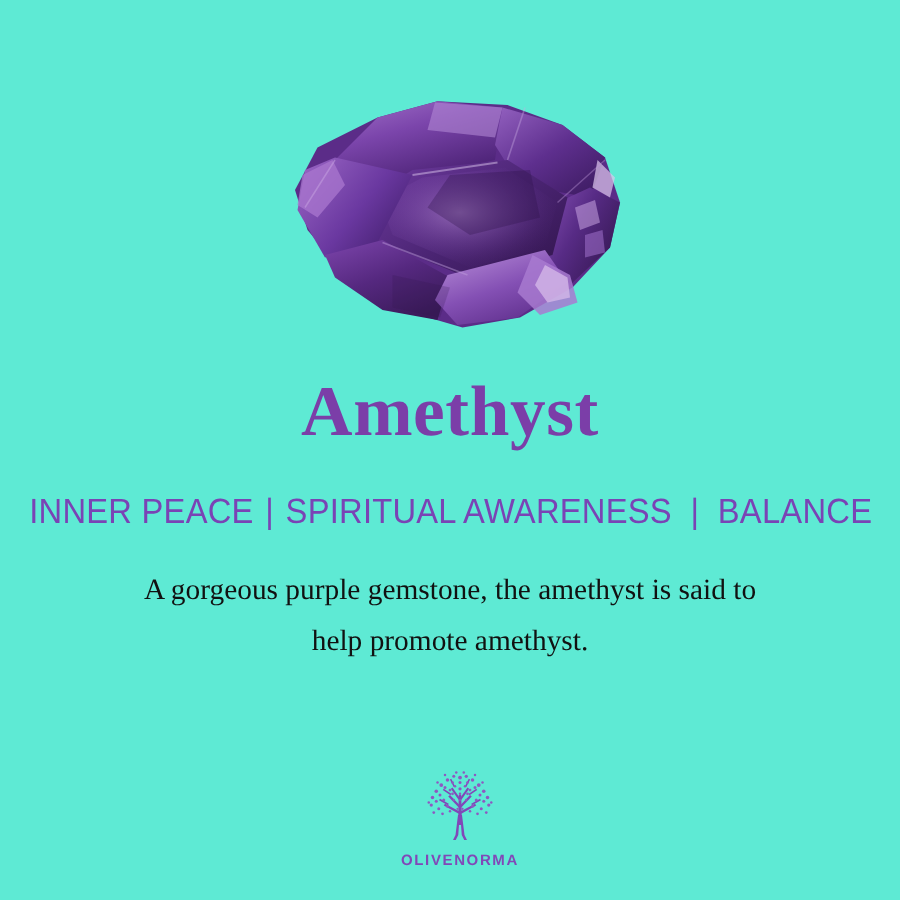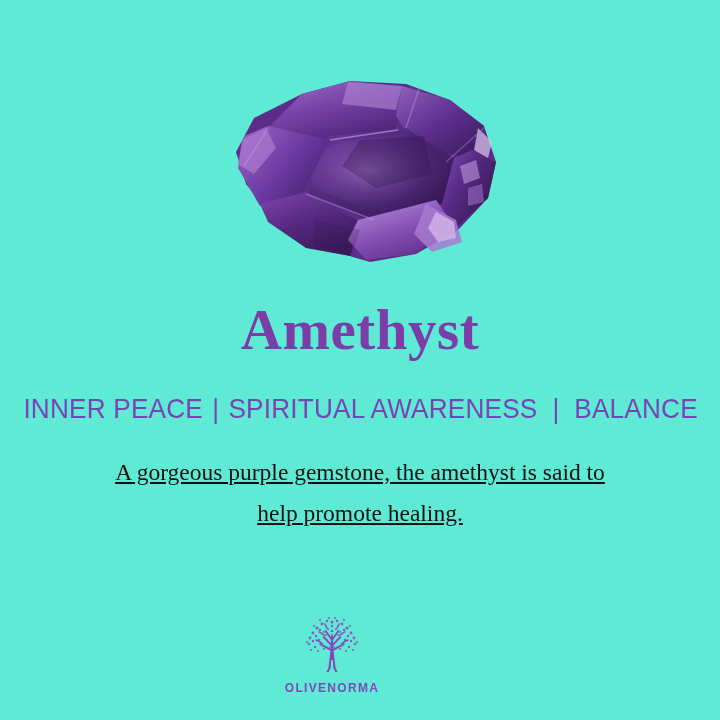--- a/index.html
+++ b/index.html
@@ -80,31 +80,31 @@
   .desc {
     position: absolute;
     left: 50px;
     top: 452px;
     width: 620px;
     text-align: center;
     font-family: "Liberation Serif", serif;
     font-size: 23.5px;
     line-height: 41px;
     color: #111111;
-    text-decoration: underline;
   }
   .desc .line { display: block; white-space: nowrap; }
 
   
   .logo {
     position: absolute;
     left: 0;
     top: 616px;
     width: 664px;
     text-align: center;
+    padding-left: 36px;
   }
   .logo-mark {
     display: block;
     margin: 0 auto;
     width: 60px;
     height: 62px;
   }
   .logo-word {
     display: block;
     margin-top: 3px;
@@ -205,21 +205,21 @@
   </div>
 
   <div class="title">Amethyst</div>
 
   <div class="keywords">
     <span class="kw">INNER PEACE</span><span class="sep">|</span><span class="kw">SPIRITUAL AWARENESS</span><span class="sep wide">|</span><span class="kw">BALANCE</span>
   </div>
 
   <div class="desc">
     <span class="line">A gorgeous purple gemstone, the amethyst is said to</span>
-    <span class="line">help promote healing.</span>
+    <span class="line">help promote amethyst.</span>
   </div>
 
   <div class="logo">
     <svg class="logo-mark" viewBox="0 0 60 62">
       <g fill="#8148b8">
 
         <path d="M28.4 36 L31.6 36 L33.6 52 L35.6 56 L33.4 56 L31.4 52 L30.8 44 L29.2 44 L28.6 52 L26.6 56 L24.4 56 L26.4 52 Z"></path>
         <path d="M29 20 L31 20 L31.4 38 L28.6 38 Z"></path>
 
         <path d="M29.6 28 L22 20 L20.6 21.2 L29 30 Z"></path>

